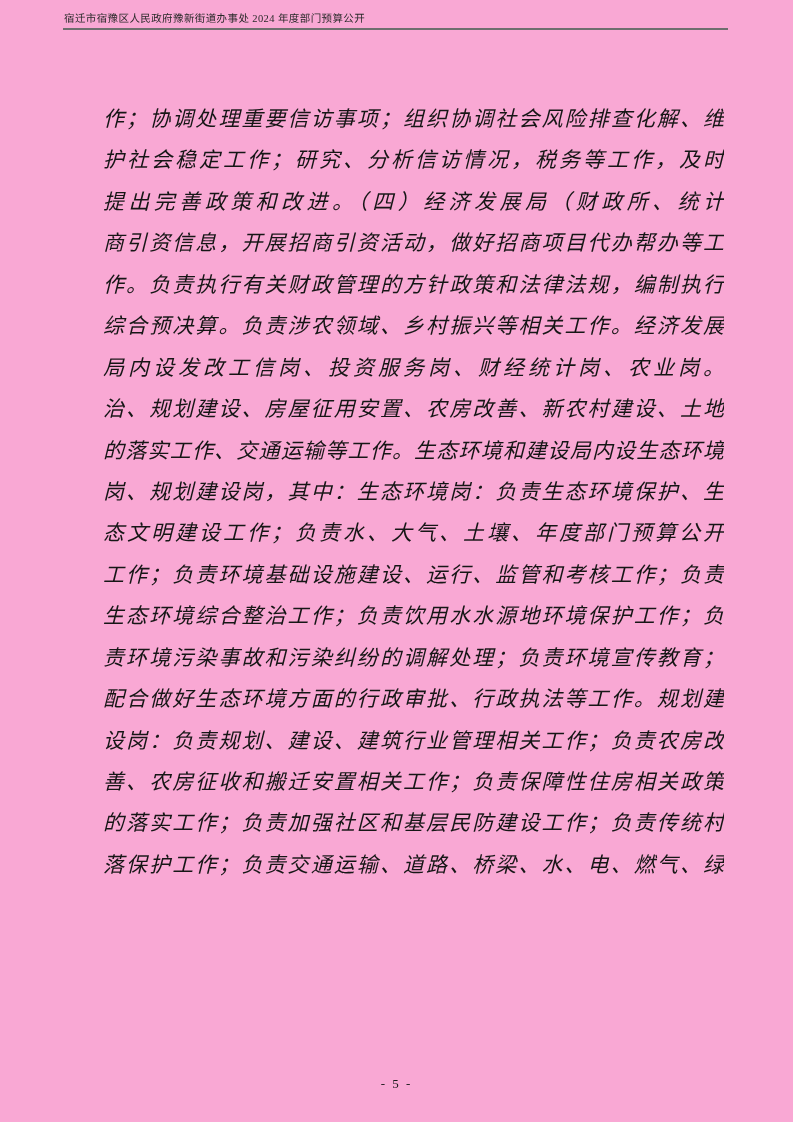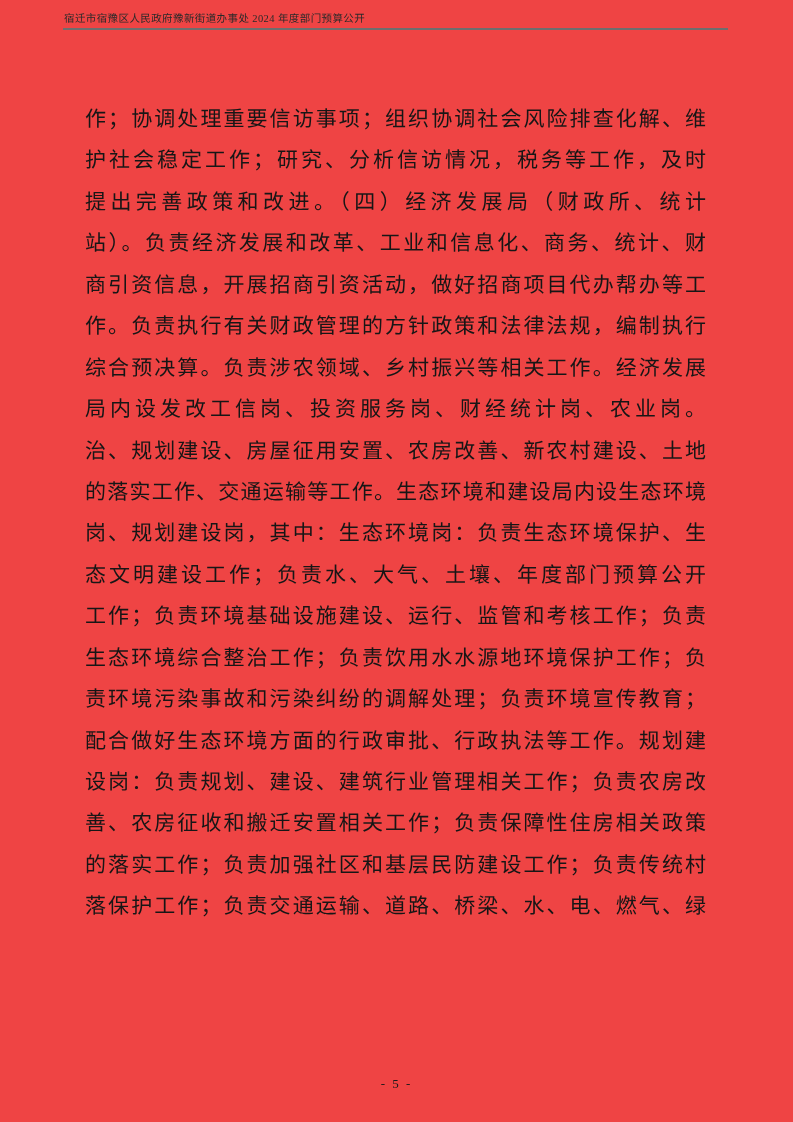--- a/index.html
+++ b/index.html
@@ -4,21 +4,21 @@
 <style>
   html, body {
     margin: 0;
     padding: 0;
     background: #ffffff;
   }
   .page {
     position: relative;
     width: 793px;
     height: 1122px;
-    background: #ef4444;
+    background: #f9a8d4;
     overflow: hidden;
     font-family: "Liberation Serif", "DejaVu Serif", serif;
     color: #1a1a1a;
   }
   .header-title {
     position: absolute;
     left: 64px;
     top: 10px;
     font-size: 10.5px;
     letter-spacing: 0.4px;
@@ -28,23 +28,24 @@
   .header-rule {
     position: absolute;
     left: 63px;
     top: 28px;
     width: 665px;
     height: 2px;
     background: #6e6e6e;
   }
   .body-text {
     position: absolute;
-    left: 85px;
+    left: 103px;
     top: 99px;
     width: 621px;
+    font-style: italic;
   }
   .body-line {
     height: 41.45px;
     line-height: 41.45px;
     font-size: 21px;
     color: #161616;
     text-align: justify;
     text-align-last: justify;
     overflow: hidden;
     white-space: normal;
@@ -66,21 +67,20 @@
 <div class="page">
 
   <div class="header-title">宿迁市宿豫区人民政府豫新街道办事处 2024 年度部门预算公开</div>
 
   <div class="header-rule"></div>
 
   <div class="body-text">
     <div class="body-line">作；协调处理重要信访事项；组织协调社会风险排查化解、维</div>
     <div class="body-line">护社会稳定工作；研究、分析信访情况，税务等工作，及时</div>
     <div class="body-line">提出完善政策和改进。（四）经济发展局（财政所、统计</div>
-    <div class="body-line">站）。负责经济发展和改革、工业和信息化、商务、统计、财</div>
     <div class="body-line">商引资信息，开展招商引资活动，做好招商项目代办帮办等工</div>
     <div class="body-line">作。负责执行有关财政管理的方针政策和法律法规，编制执行</div>
     <div class="body-line">综合预决算。负责涉农领域、乡村振兴等相关工作。经济发展</div>
     <div class="body-line">局内设发改工信岗、投资服务岗、财经统计岗、农业岗。</div>
     <div class="body-line">治、规划建设、房屋征用安置、农房改善、新农村建设、土地</div>
     <div class="body-line">的落实工作、交通运输等工作。生态环境和建设局内设生态环境</div>
     <div class="body-line">岗、规划建设岗，其中：生态环境岗：负责生态环境保护、生</div>
     <div class="body-line">态文明建设工作；负责水、大气、土壤、年度部门预算公开</div>
     <div class="body-line">工作；负责环境基础设施建设、运行、监管和考核工作；负责</div>
     <div class="body-line">生态环境综合整治工作；负责饮用水水源地环境保护工作；负</div>

